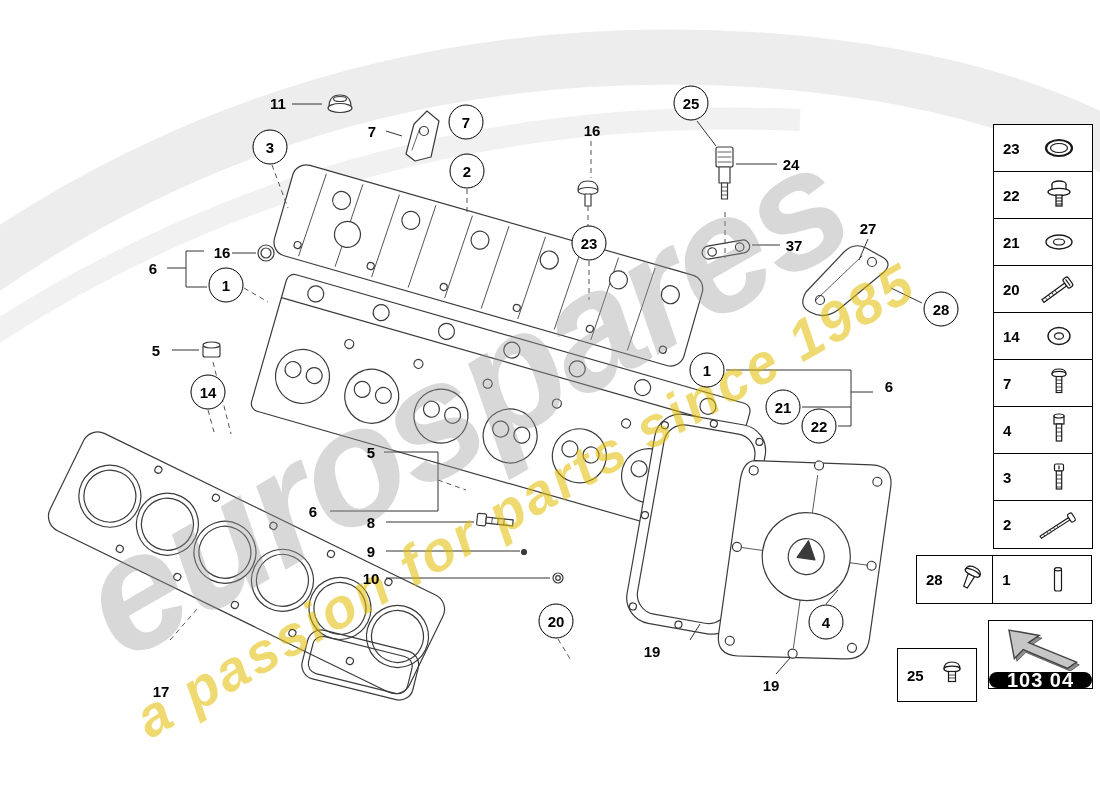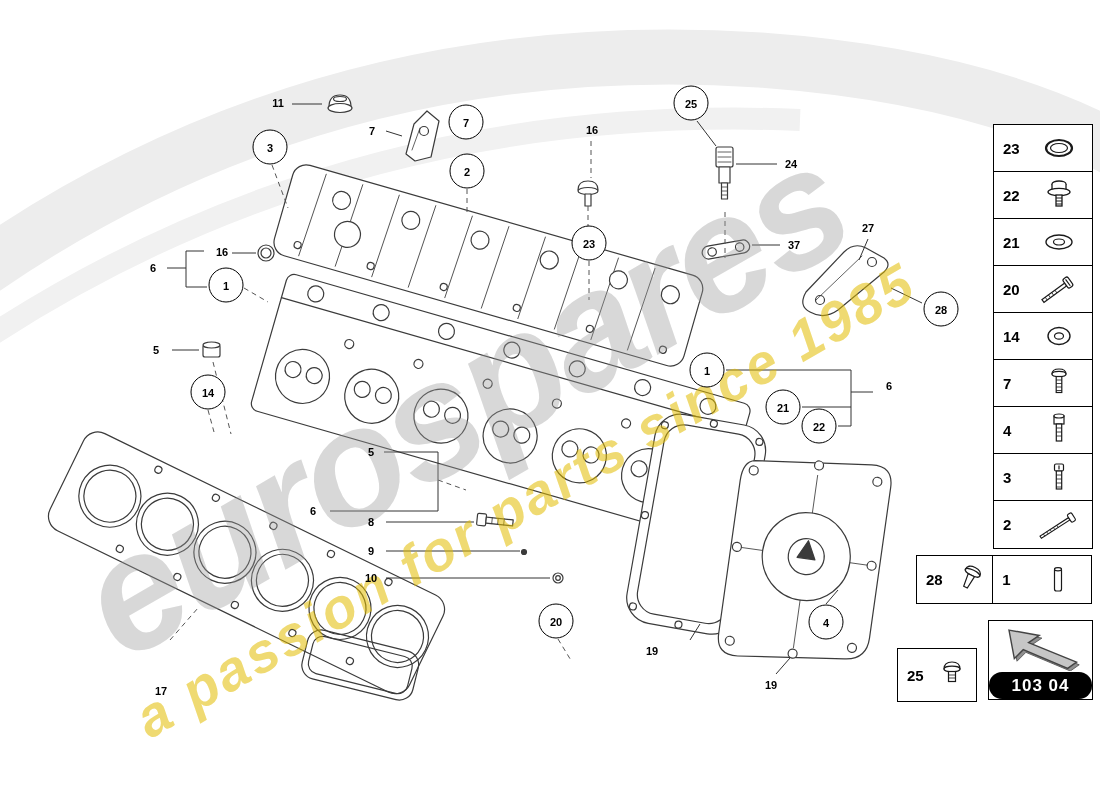--- a/index.html
+++ b/index.html
@@ -21,21 +21,21 @@
   }
   .wm-tagline {
     position:absolute; left:140px; top:690px;
     font-size:56px; font-weight:bold; font-style:italic; letter-spacing:3px;
     color:var(--accent-yellow,#e3bd00); opacity:.55;
     transform:rotate(-30deg); transform-origin:0 50%;
     white-space:nowrap;
   }
 
   
-  .callout { position:absolute; transform:translate(-50%,-50%); font-weight:bold; font-size:11px; color:#000; }
+  .callout { position:absolute; transform:translate(-50%,-50%); font-weight:bold; font-size:15px; color:#000; }
   .callout.circle {
     width:35px; height:35px; background:#fff; border:1.7px solid #000; border-radius:50%;
     display:flex; align-items:center; justify-content:center;
   }
   .callout.plain { background:transparent; }
 
   
   .legend-column { position:absolute; left:993px; top:124px; width:100px; border:1.8px solid #000; background:#fff; z-index:6; }
   .legend-row { display:flex; align-items:center; height:47px; border-bottom:1.8px solid #000; background:#fff; }
   .legend-row:last-child { border-bottom:none; }
@@ -47,21 +47,21 @@
   .legend-cell { display:flex; align-items:center; background:#fff; border:1.8px solid #000; height:49px; }
   .legend-pair .legend-cell:first-child { width:78px; }
   .legend-pair .legend-cell:last-child { width:100px; margin-left:-1.8px; }
 
   .legend-single { position:absolute; left:897px; top:648px; z-index:6; }
   .legend-single .legend-cell { width:80px; height:54px; }
 
   
   .code-box { position:absolute; left:988px; top:620px; width:105px; border:1.8px solid #000; background:#fff; z-index:6; }
   .code-arrow { height:51px; display:flex; align-items:center; justify-content:center; }
-  .code-label { height:27px; background:#000; color:#fff; font-weight:bold; font-size:17px;
+  .code-label { height:16px; background:#000; color:#fff; font-weight:bold; font-size:20px;
                 display:flex; align-items:center; justify-content:center; letter-spacing:1px;border-radius:13px; }
 </style>
 </head>
 <body>
 
 <div class="stage">
 
   <svg class="art" width="1100" height="800" viewBox="0 0 1100 800">
 
     <g fill="none">

